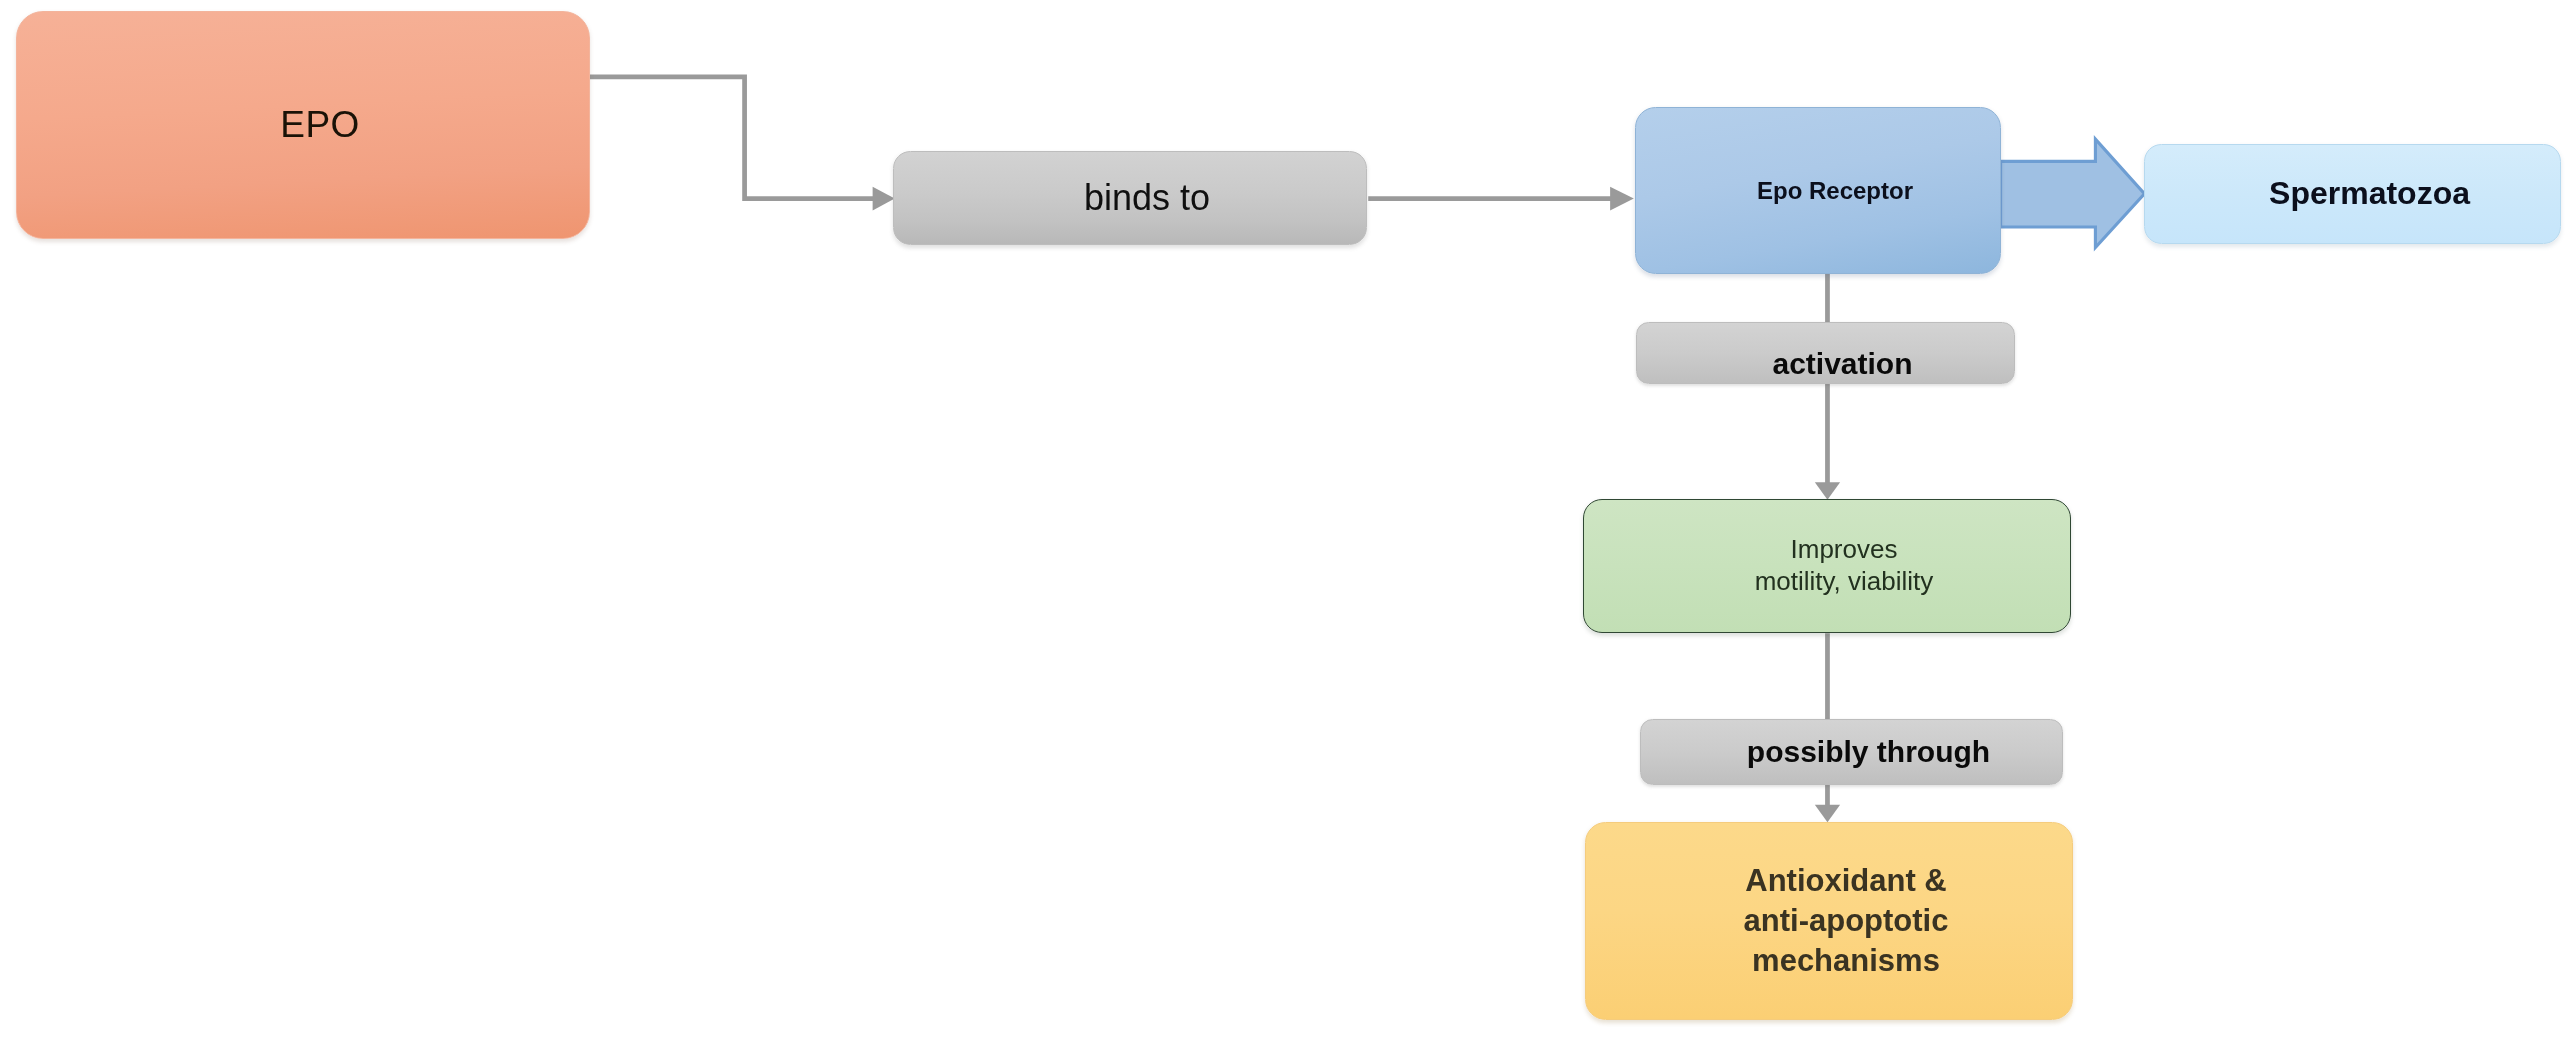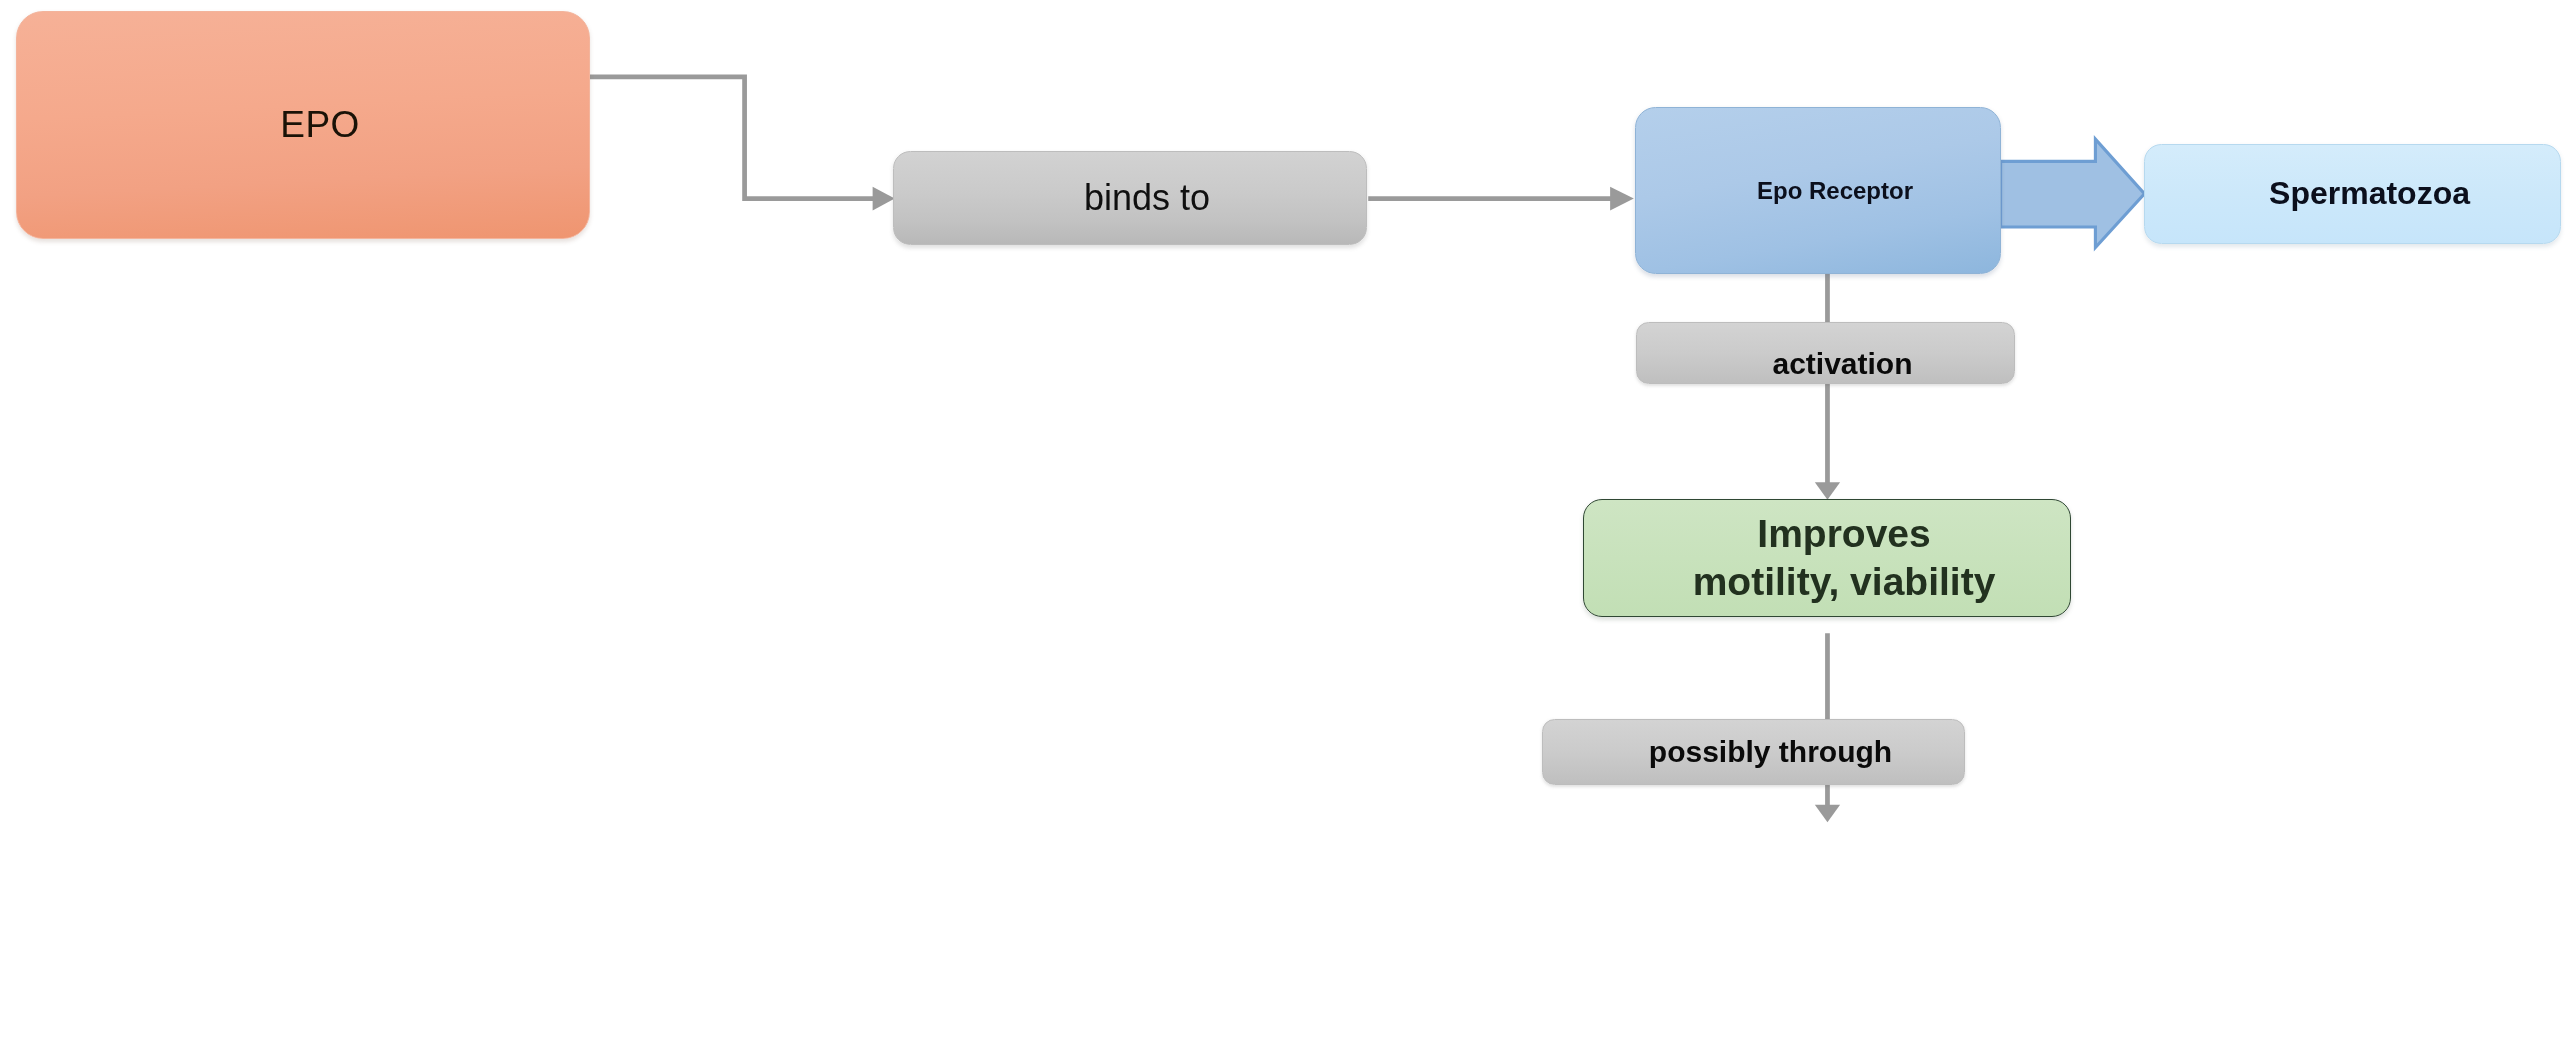--- a/index.html
+++ b/index.html
@@ -99,33 +99,33 @@
     box-shadow: 0 1.6px 3.2px rgba(100,100,100,0.2);
     color: #0a0a0a;
     font-size: 30px;
     font-weight: 700;
     align-items: flex-end;
   }
 
   
   #node-improves {
     left: 1583px; top: 499px;
-    width: 488px; height: 118px;
+    width: 488px; height: 134px;
     border-radius: 19px;
     background: linear-gradient(180deg, #cee5c3 0%, #c8e2bc 50%, #c2dfb5 100%);
     border: 1.6px solid #2f4733;
     box-shadow: 0 2.4px 4px rgba(80,100,80,0.2);
     color: #22311f;
-    font-size: 39px;
-    font-weight: 700;
+    font-size: 26px;
+    font-weight: 400;
   }
 
   
   #node-possibly-through {
-    left: 1542px; top: 719px;
+    left: 1640px; top: 719px;
     width: 423px; height: 66px;
     border-radius: 12.6px;
     background: linear-gradient(180deg, #d3d3d3 0%, #cbcbcb 50%, #bfbfbf 100%);
     border: 0.8px solid #bdbdbd;
     box-shadow: 0 1.6px 3.2px rgba(100,100,100,0.2);
     color: #0a0a0a;
     font-size: 30px;
     font-weight: 700;
   }
 
@@ -206,15 +206,20 @@
 
   <div class="node" id="node-improves">
     <span class="label">Improves
 motility, viability</span>
   </div>
 
   <div class="node" id="node-possibly-through">
     <span class="label">possibly through</span>
   </div>
 
+  <div class="node" id="node-antioxidant">
+    <span class="label">Antioxidant &amp;
+anti-apoptotic
+mechanisms</span>
+  </div>
 
 </div>
 
 
 </body></html>

